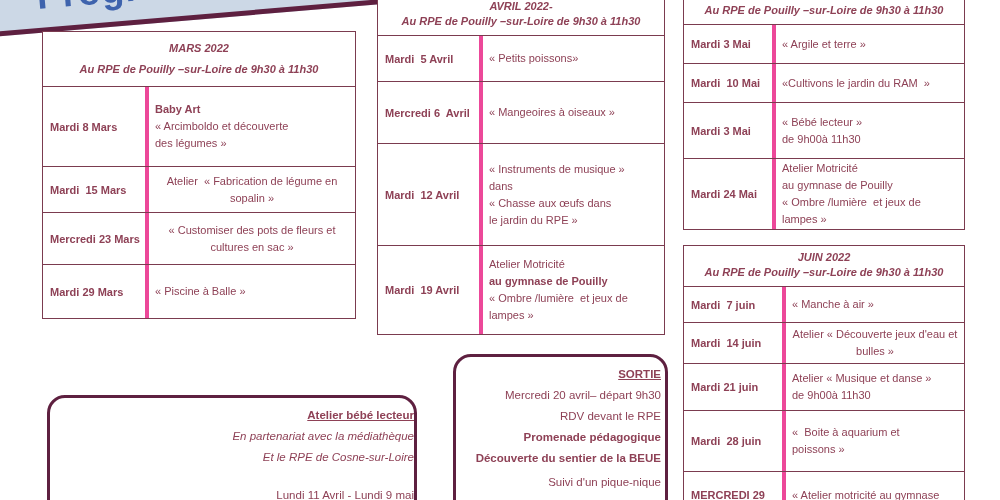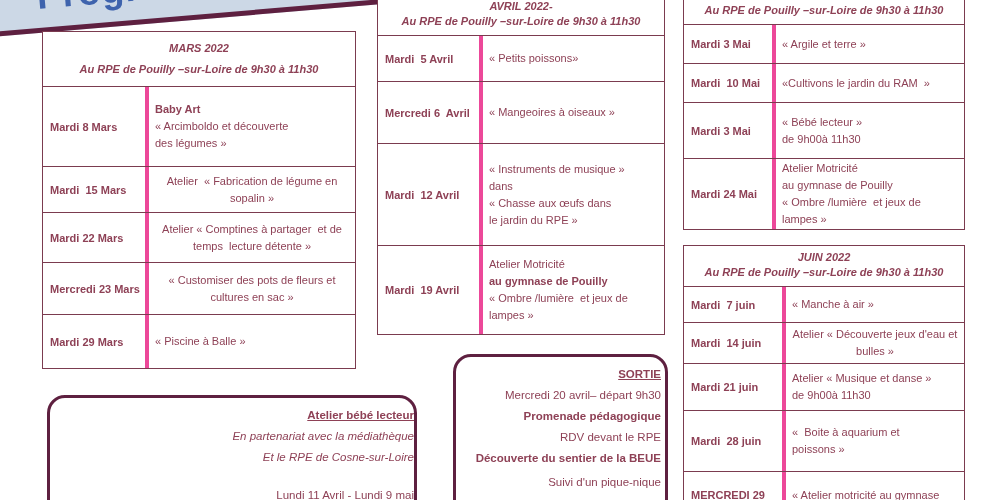--- a/index.html
+++ b/index.html
@@ -76,26 +76,20 @@
         <div class="line">« Arcimboldo et découverte</div>
         <div class="line">des légumes »</div>
       </div>
     </div>
     <div class="trow" style="height:46px">
       <div class="day">Mardi  15 Mars</div>
       <div class="act">
         <div class="line">Atelier  « Fabrication de légume en sopalin »</div>
       </div>
     </div>
-    <div class="trow" style="height:50px">
-      <div class="day">Mardi 22 Mars</div>
-      <div class="act">
-        <div class="line">Atelier « Comptines à partager  et de temps  lecture détente »</div>
-      </div>
-    </div>
     <div class="trow" style="height:52px">
       <div class="day">Mercredi 23 Mars</div>
       <div class="act">
         <div class="line">« Customiser des pots de fleurs et cultures en sac »</div>
       </div>
     </div>
     <div class="trow" style="height:53px">
       <div class="day">Mardi 29 Mars</div>
       <div class="act">
         <div class="line">« Piscine à Balle »</div>
@@ -219,20 +213,20 @@
     <div class="bline it">En partenariat avec la médiathèque</div>
     <div class="bline it">Et le RPE de Cosne-sur-Loire</div>
     <div class="spacer"></div>
     <div class="bline">Lundi 11 Avril - Lundi 9 mai</div>
 
   </div>
 
   <div class="rbox" style="left:453px;top:354px;width:215px;height:165px;padding-left:4px;padding-right:4px">
     <div class="bline b u">SORTIE</div>
     <div class="bline">Mercredi 20 avril– départ 9h30</div>
+    <div class="bline">RDV devant le RPE</div>
     <div class="bline b">Promenade pédagogique</div>
-    <div class="bline">RDV devant le RPE</div>
     <div class="bline b">Découverte du sentier de la BEUE</div>
     <div class="bline" style="padding-top:3px">Suivi d'un pique-nique</div>
     <div class="bline" style="padding-top:3px">(sur inscription à l'avance)</div>
   </div>
 
 </div>
 
 </body></html>

